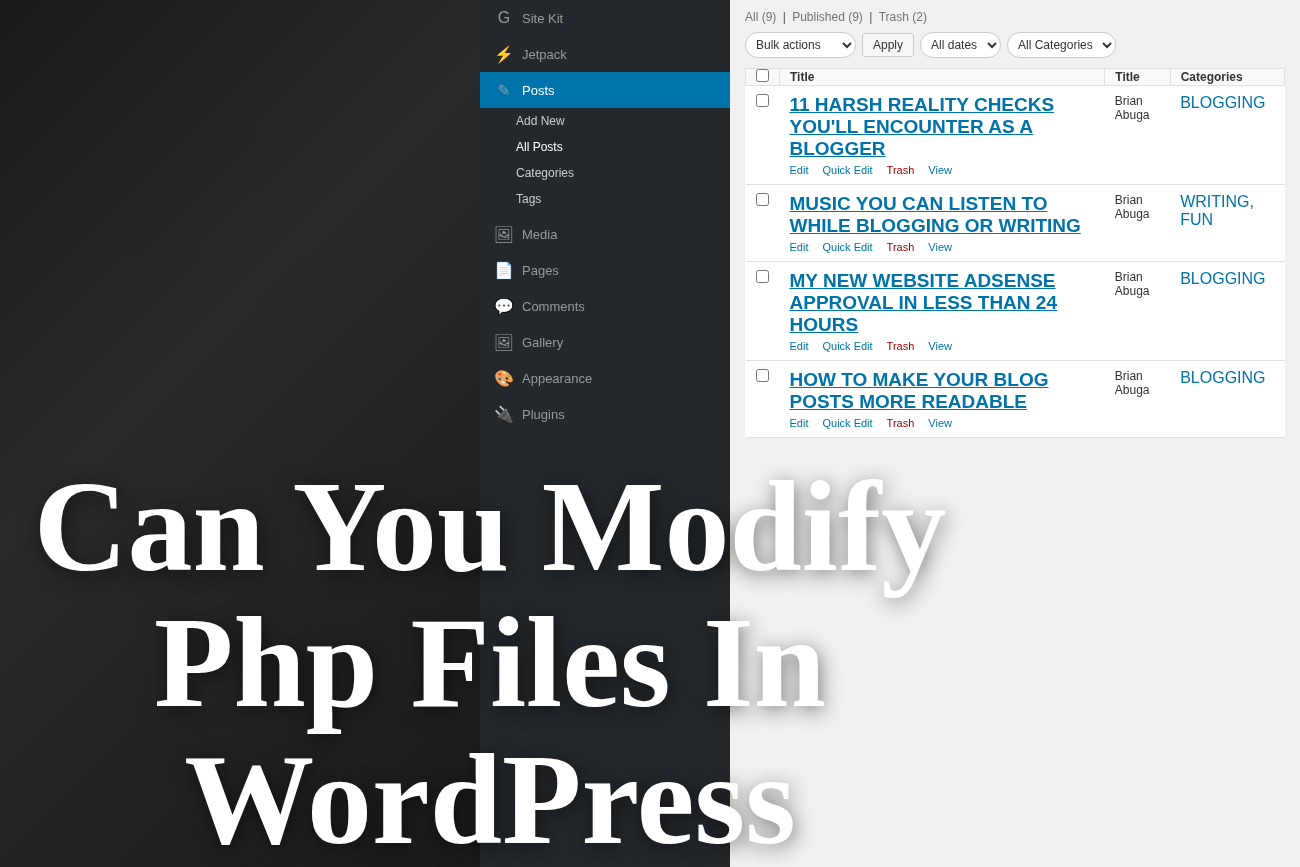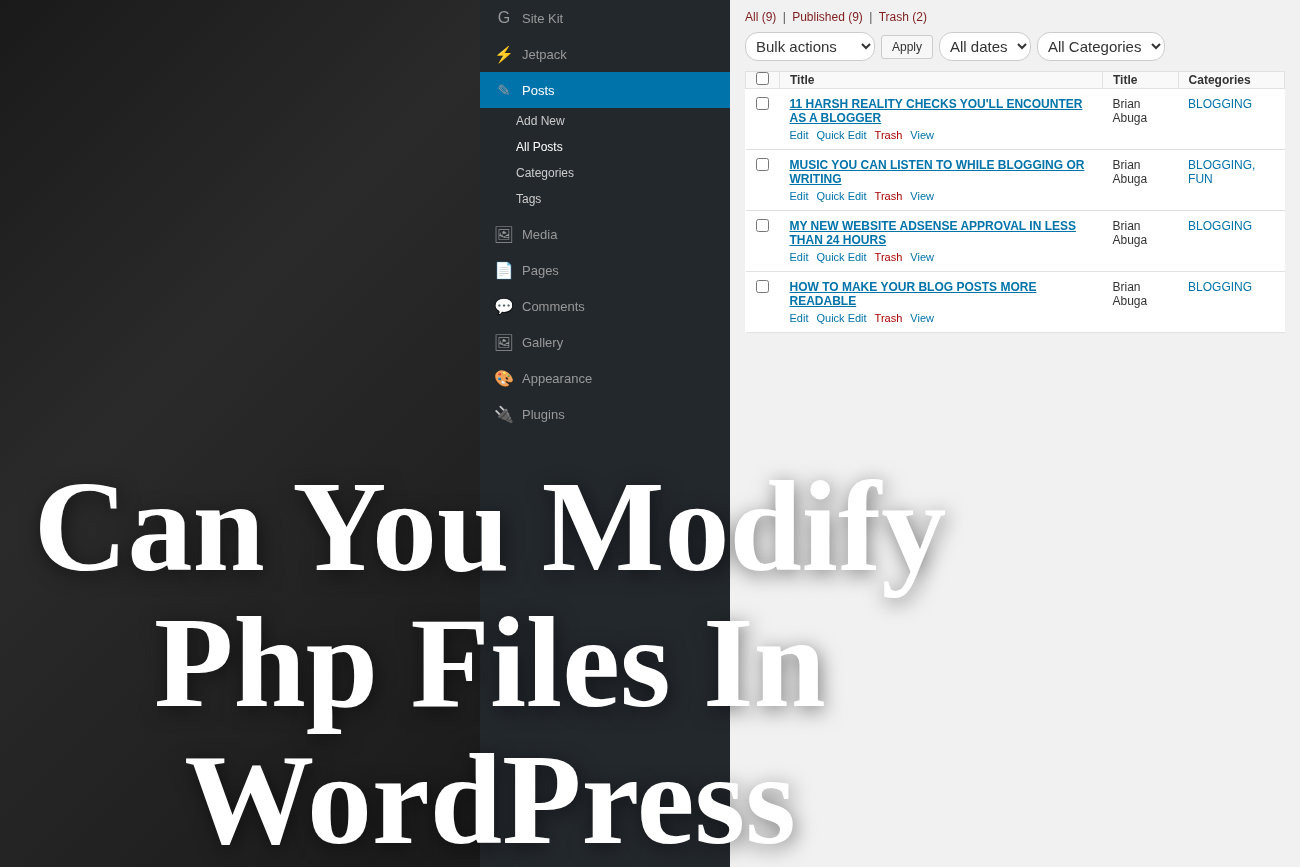--- a/index.html
+++ b/index.html
@@ -136,33 +136,33 @@
       flex-wrap: wrap;
     }
 
     .filter-links {
       font-size: 12px;
       color: #555;
       margin-bottom: 8px;
     }
 
     .filter-links a {
-      color: #7f1d1d;
+      color: #737373;
       text-decoration: none;
       font-size: 12px;
     }
 
     .filter-links span {
       color: #555;
       margin: 0 3px;
     }
 
     .bulk-select {
       padding: 4px 6px;
-      font-size: 15px;
+      font-size: 12px;
       border: 1px solid #ccc;
       background: #fff;
       border-radius: 13px;
       color: #333;
     }
 
     .apply-btn {
       padding: 4px 10px;
       font-size: 12px;
       background: #f7f7f7;
@@ -194,44 +194,44 @@
       border-bottom: 1px solid #e1e1e1;
       padding: 8px 10px;
       vertical-align: top;
       font-size: 12px;
       color: #333;
     }
 
     .post-title-link {
       color: #0073aa;
       font-weight: 600;
-      font-size: 12px;
+      font-size: 19px;
       display: block;
       margin-bottom: 4px;
     }
 
     .post-actions {
       display: flex;
-      gap: 8px;
+      gap: 14px;
     }
 
     .post-actions a {
       color: #0073aa;
       text-decoration: none;
       font-size: 11px;
     }
 
     .post-actions .trash-link {
       color: #a00;
     }
 
     .category-tag {
       color: #0073aa;
       text-decoration: none;
-      font-size: 12px;
+      font-size: 16px;
     }
 
     
     .overlay-text {
       position: absolute;
       left: 0;
       top: 0;
       width: 980px;
       bottom: 0;
       display: flex;
@@ -402,21 +402,21 @@
               <a href="#">Edit</a>
               <a href="#">Quick Edit</a>
               <a href="#" class="trash-link">Trash</a>
               <a href="#">View</a>
             </div>
           </td>
           <td>
             <span>Brian Abuga</span>
           </td>
           <td>
-            <a href="#" class="category-tag">BLOGGING, FUN</a>
+            <a href="#" class="category-tag">WRITING, FUN</a>
           </td>
         </tr>
 
         <tr>
           <td>
             <input type="checkbox" style="">
           </td>
           <td>
             <a href="#" class="post-title-link">MY NEW WEBSITE ADSENSE APPROVAL IN LESS THAN 24 HOURS</a>
             <div class="post-actions">

